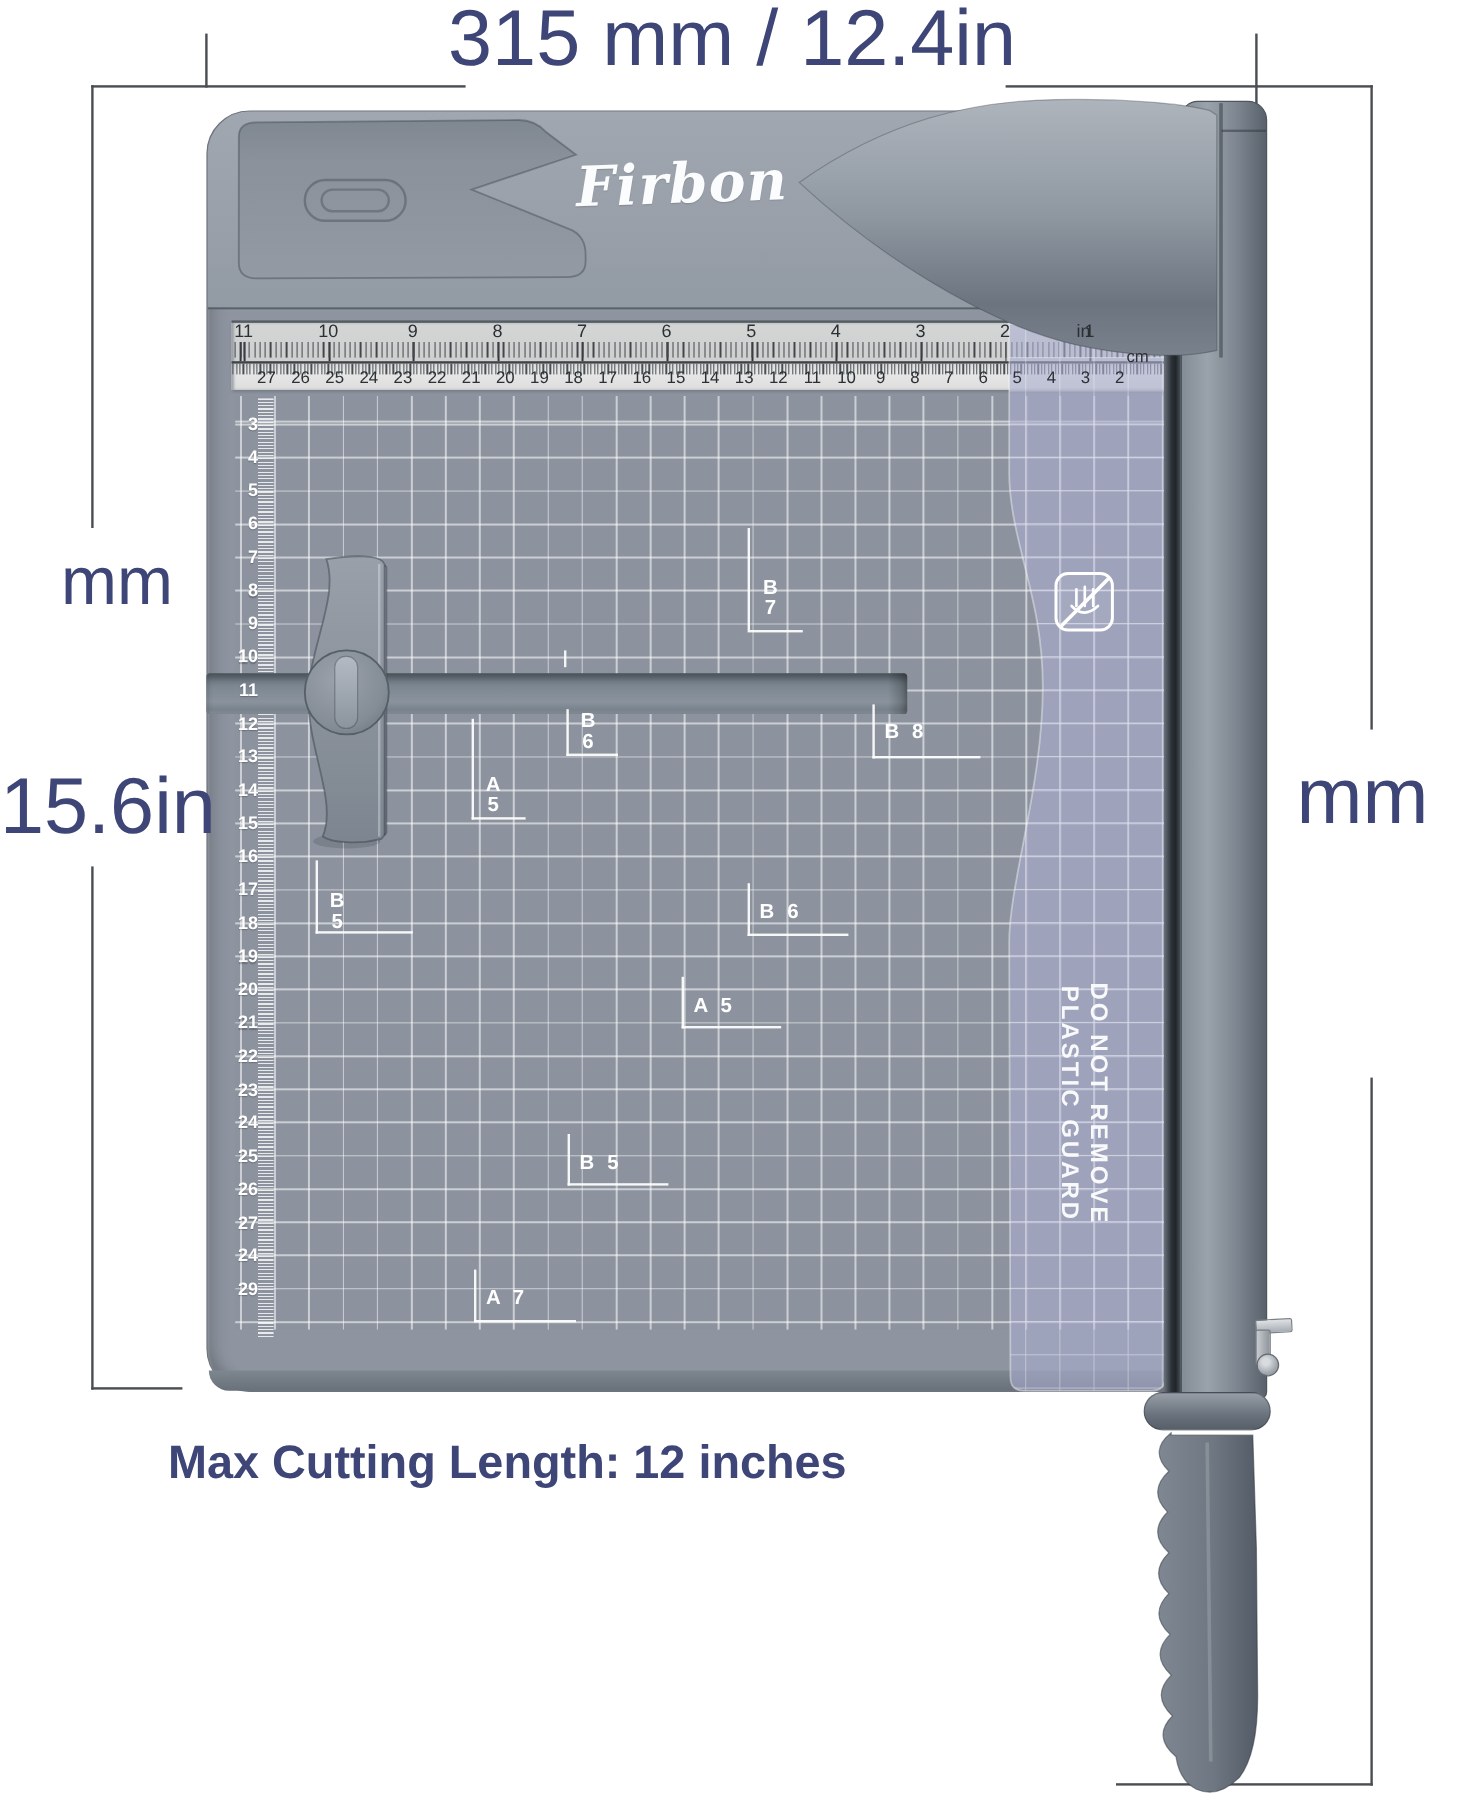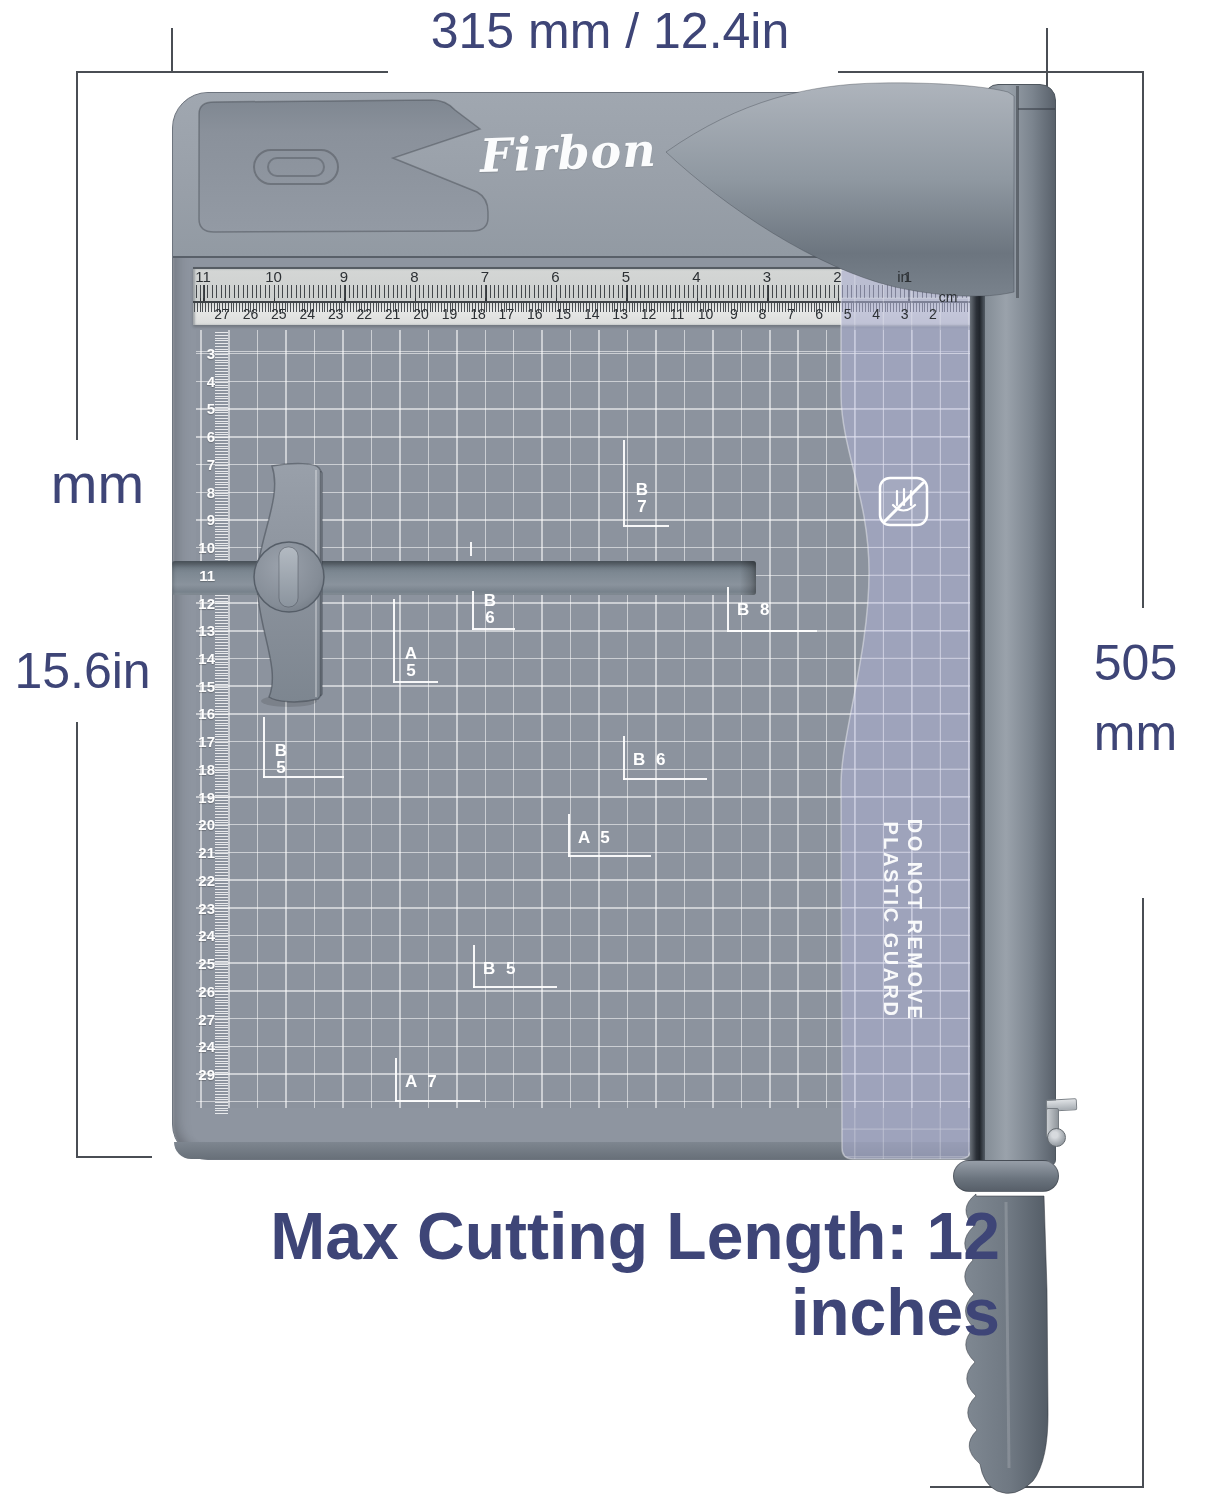--- a/index.html
+++ b/index.html
@@ -8,23 +8,23 @@
     position:relative; width:1217px; height:1500px; background:#fff;
     overflow:hidden; font-family:"Liberation Sans", sans-serif;
     --accent:#3E4577; --dim:#4A4E54;
   }
   .abs { position:absolute; }
 
   
   .dl { position:absolute; background:var(--dim); }
 
   
-  .dim-label { position:absolute; color:var(--accent); text-align:center; font-size:50px; line-height:62px; }
+  .dim-label { position:absolute; color:var(--accent); text-align:center; font-size:66px; line-height:62px; }
   .dim-label.two-line { line-height:72px; }
-  .caption { position:absolute; color:var(--accent); font-weight:bold; font-size:66px; text-align:right; }
+  .caption { position:absolute; color:var(--accent); font-weight:bold; font-size:39px; text-align:left; }
 
   
   .board-base { position:absolute; left:172px; top:92px; width:828px; height:1068px;
     background:#8e95a0; border:1px solid #6d747e; border-radius:36px 12px 12px 36px;
     box-shadow: inset 0 2px 3px rgba(255,255,255,.35), inset 8px 0 12px rgba(0,0,0,.10), inset 0 -8px 10px rgba(0,0,0,.15); }
   .deck { position:absolute; left:173px; top:93px; width:826px; height:165px;
     background:linear-gradient(180deg,#a0a7b0 0%,#99a0a9 55%,#929aa3 100%);
     border-radius:36px 12px 0 0; border-bottom:2px solid #596069; }
   .bottom-rim { position:absolute; left:174px; top:1142px; width:824px; height:17px;
     background:linear-gradient(180deg,#7e8690,#687079); border-radius:0 0 10px 34px; }
@@ -236,21 +236,20 @@
   <div class="latch-tab"></div>
   <div class="latch-stem"></div>
   <div class="latch-screw"></div>
 
   <div class="dim-label" style="left:330px;top:0px;width:560px">315 mm / 12.4in</div>
   <div class="dim-label two-line" style="left:15px;top:448px;width:165px;font-size:56px">
     <div>mm</div>
   </div>
   <div class="dim-label" style="left:0px;top:640px;width:165px">15.6in</div>
   <div class="dim-label two-line" style="left:1058px;top:628px;width:155px;line-height:70px">
-    <div>505</div>
     <div>mm</div>
   </div>
   <div class="caption" style="left:140px;top:1198px;width:860px">Max Cutting Length: 12 inches</div>
 
 <div class="rn" style="left: 192px; top: 268px; width: 22px;">11</div>
     <div class="rn" style="left: 262.5px; top: 268px; width: 22px;">10</div>
     <div class="rn" style="left: 333px; top: 268px; width: 22px;">9</div>
     <div class="rn" style="left: 403.5px; top: 268px; width: 22px;">8</div>
     <div class="rn" style="left: 474px; top: 268px; width: 22px;">7</div>
     <div class="rn" style="left: 544.5px; top: 268px; width: 22px;">6</div>

